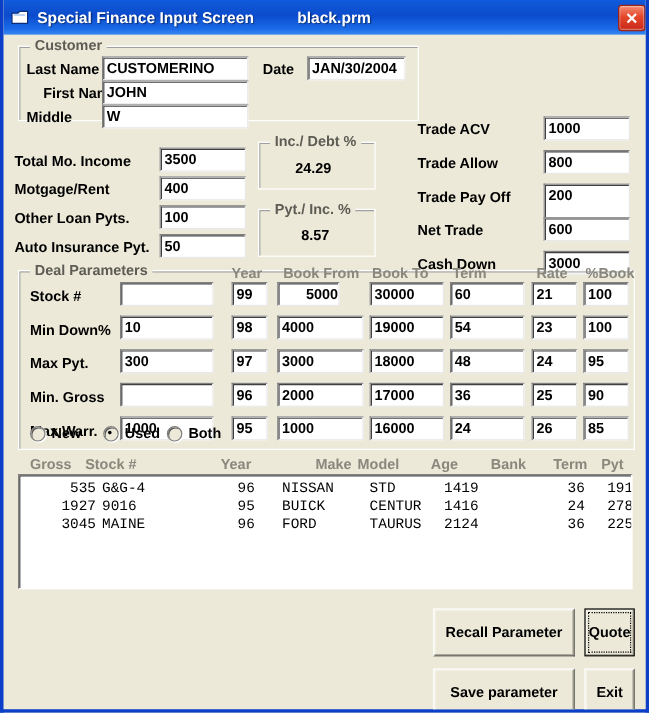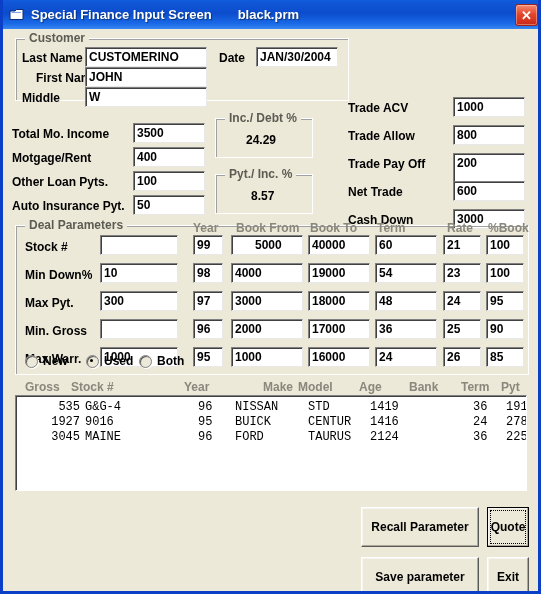--- a/index.html
+++ b/index.html
@@ -24,21 +24,21 @@
   }
   .title-icon{
     width:16px;height:14px;margin-left:6px;margin-right:6px;position:relative;flex:0 0 auto;
   }
   .title-text{
     color:#fff;font-size:13px;font-weight:bold;
     text-shadow:1px 1px 1px rgba(0,0,0,.45);
     white-space:nowrap;
   }
   .title-file{
-    color:#fff;font-size:13px;font-weight:bold;margin-left:16px;
+    color:#fff;font-size:13px;font-weight:bold;margin-left:26px;
     text-shadow:1px 1px 1px rgba(0,0,0,.45);white-space:nowrap;padding-left:10px;
   }
   .close-btn{
     position:absolute;right:6px;top:4px;width:21px;height:20px;
     border-radius:3px;
     background:linear-gradient(180deg,#f58b72 0%,#e4472a 45%,#c9281a 100%);
     border:1px solid #9d2414;
     box-shadow:inset 0 0 0 1px rgba(255,255,255,.35);
     display:flex;align-items:center;justify-content:center;
     color:#fff;font-size:13px;font-weight:bold;line-height:1;cursor:pointer;
@@ -239,22 +239,22 @@
     </div>
 
     <span class="hdr" style="left:190px;top:192px;">Year</span>
     <span class="hdr" style="left:233px;top:192px;">Book From</span>
     <span class="hdr" style="left:307px;top:192px;">Book To</span>
     <span class="hdr" style="left:374px;top:192px;">Term</span>
     <span class="hdr" style="left:444px;top:192px;">Rate</span>
     <span class="hdr" style="left:485px;top:192px;">%Book</span>
 
     <div class="tb" style="left:190px;top:206px;width:30px;height:20px;">99</div>
-    <div class="tb" style="left:228px;top:206px;width:72px;height:20px;padding-left:23px;">5000</div>
-    <div class="tb" style="left:305px;top:206px;width:62px;height:20px;">40000</div>
+    <div class="tb" style="left:228px;top:206px;width:52px;height:20px;padding-left:23px;">5000</div>
+    <div class="tb" style="left:305px;top:206px;width:62px;height:20px;">30000</div>
     <div class="tb" style="left:372px;top:206px;width:62px;height:20px;">60</div>
     <div class="tb" style="left:440px;top:206px;width:38px;height:20px;">21</div>
     <div class="tb" style="left:483px;top:206px;width:38px;height:20px;">100</div>
 
     <div class="tb" style="left:190px;top:234px;width:30px;height:20px;">98</div>
     <div class="tb" style="left:228px;top:234px;width:72px;height:20px;">4000</div>
     <div class="tb" style="left:305px;top:234px;width:62px;height:20px;">19000</div>
     <div class="tb" style="left:372px;top:234px;width:62px;height:20px;">54</div>
     <div class="tb" style="left:440px;top:234px;width:38px;height:20px;">23</div>
     <div class="tb" style="left:483px;top:234px;width:38px;height:20px;">100</div>

